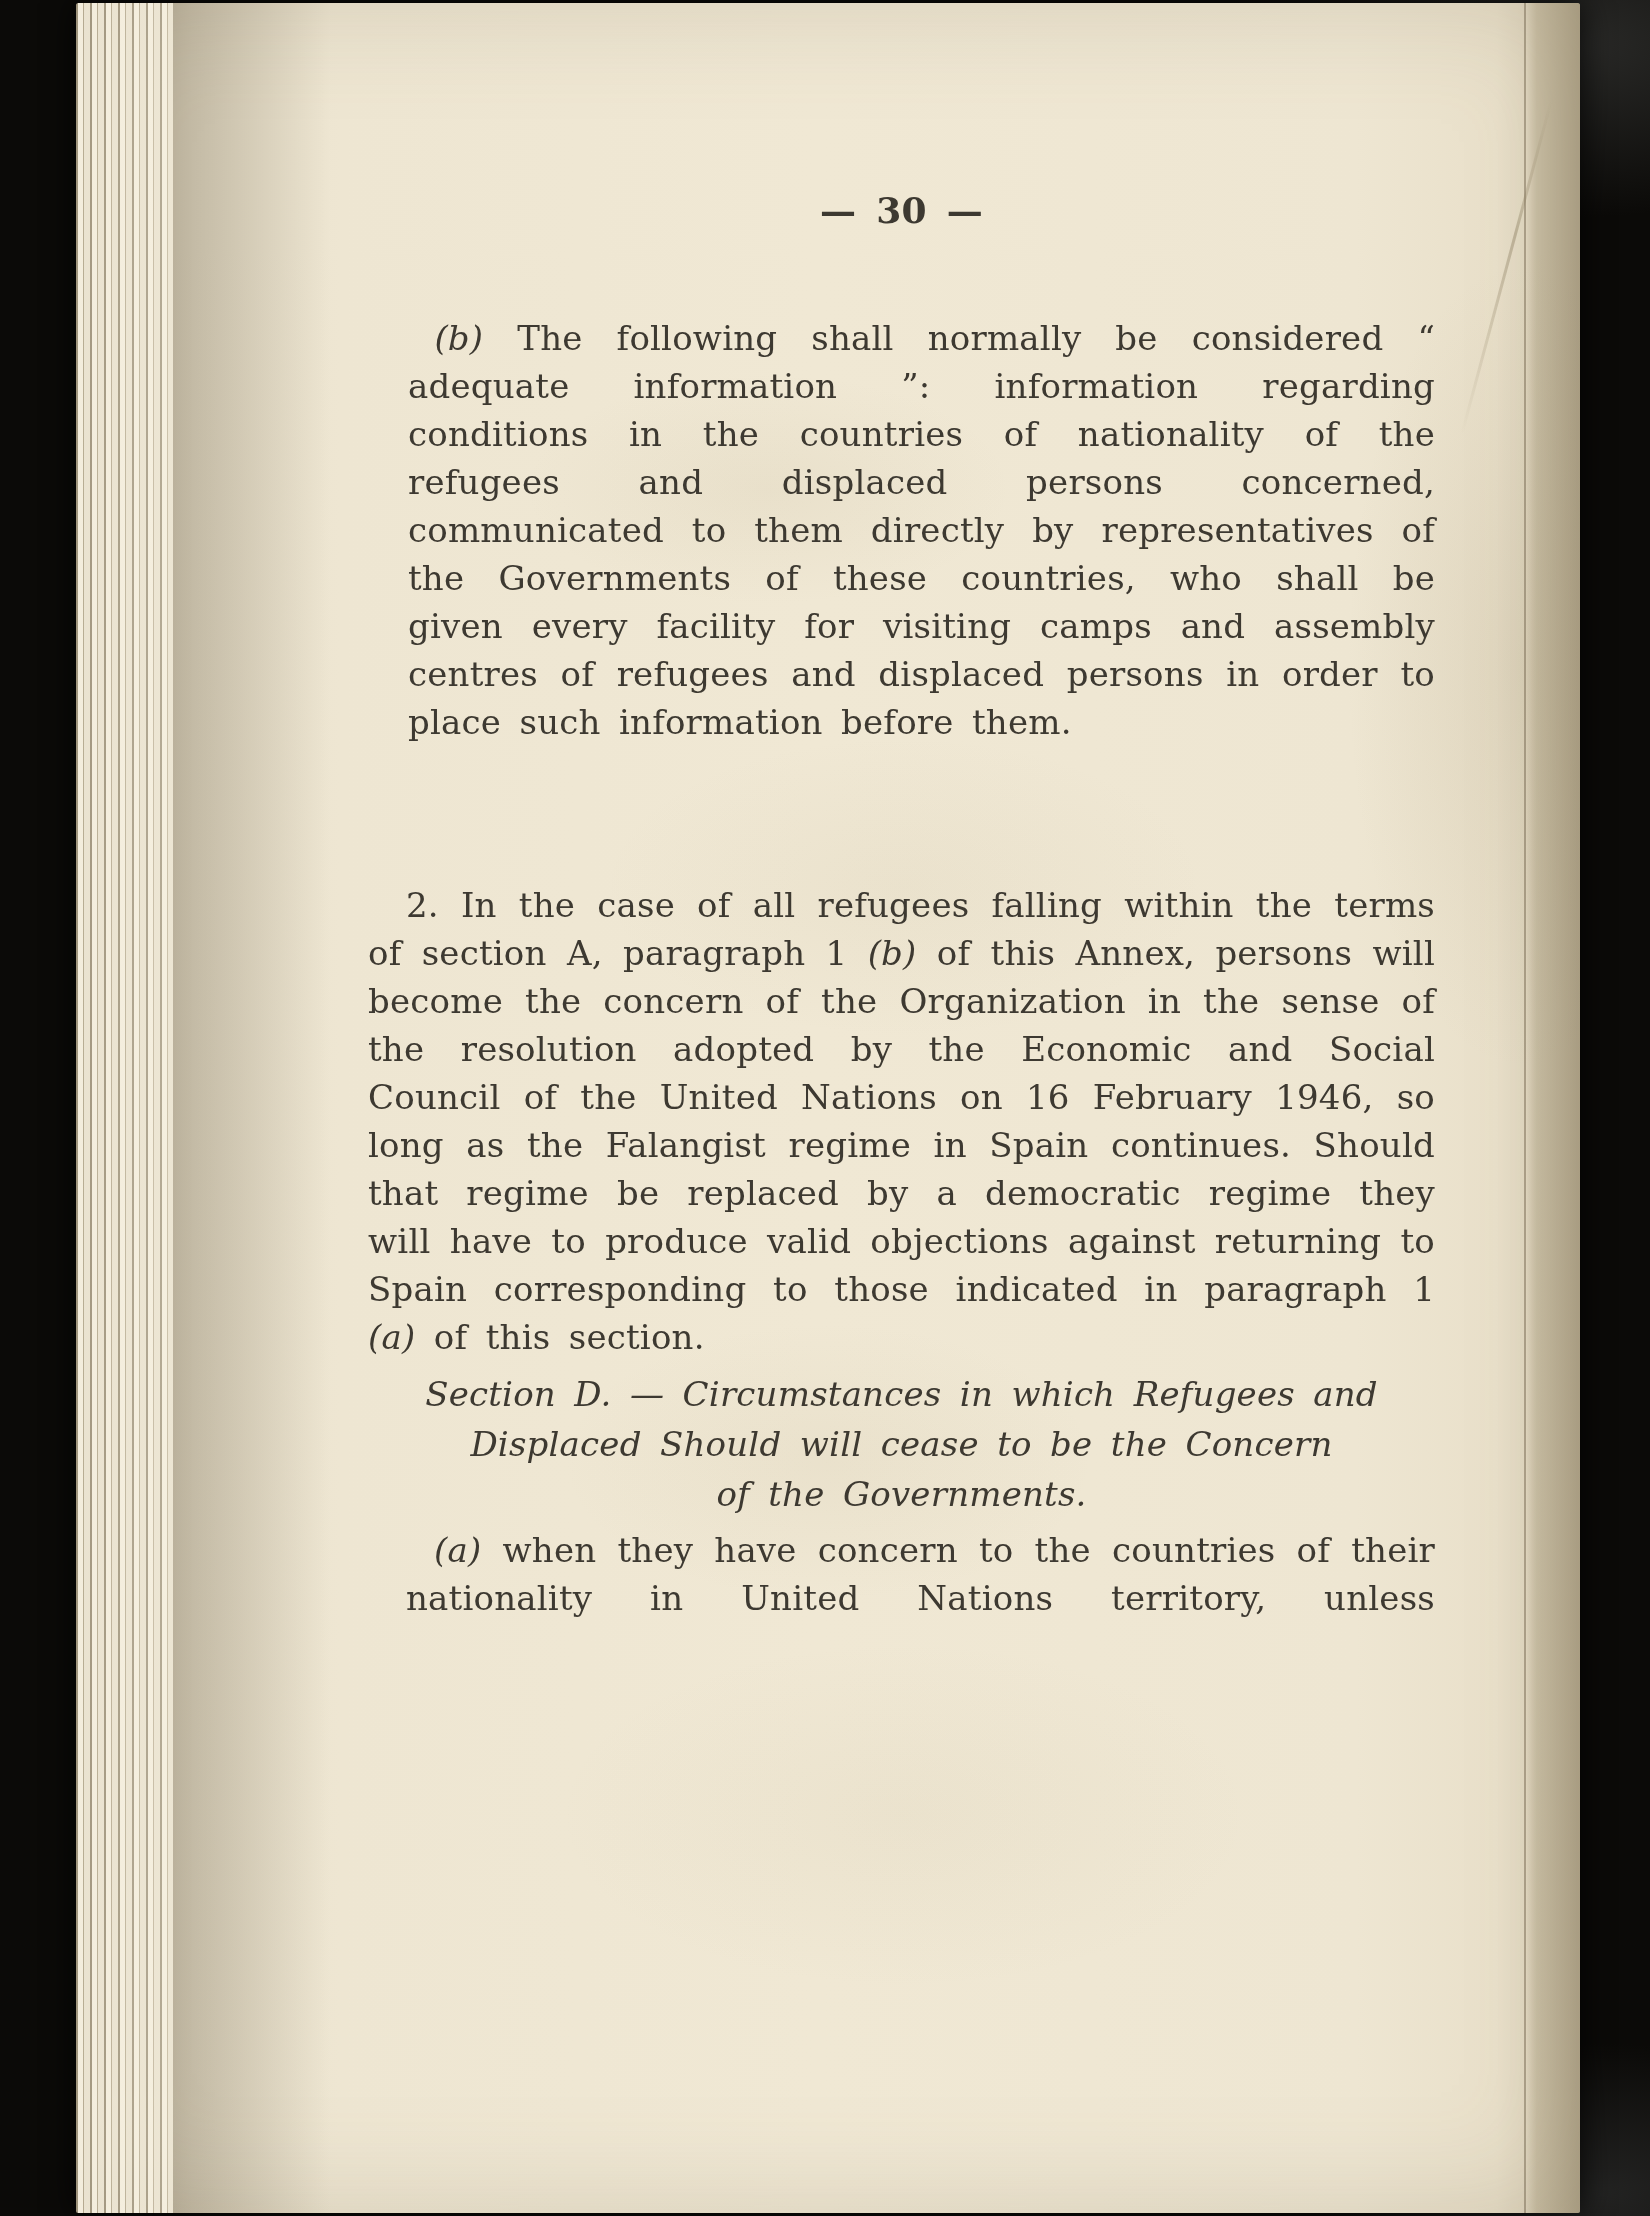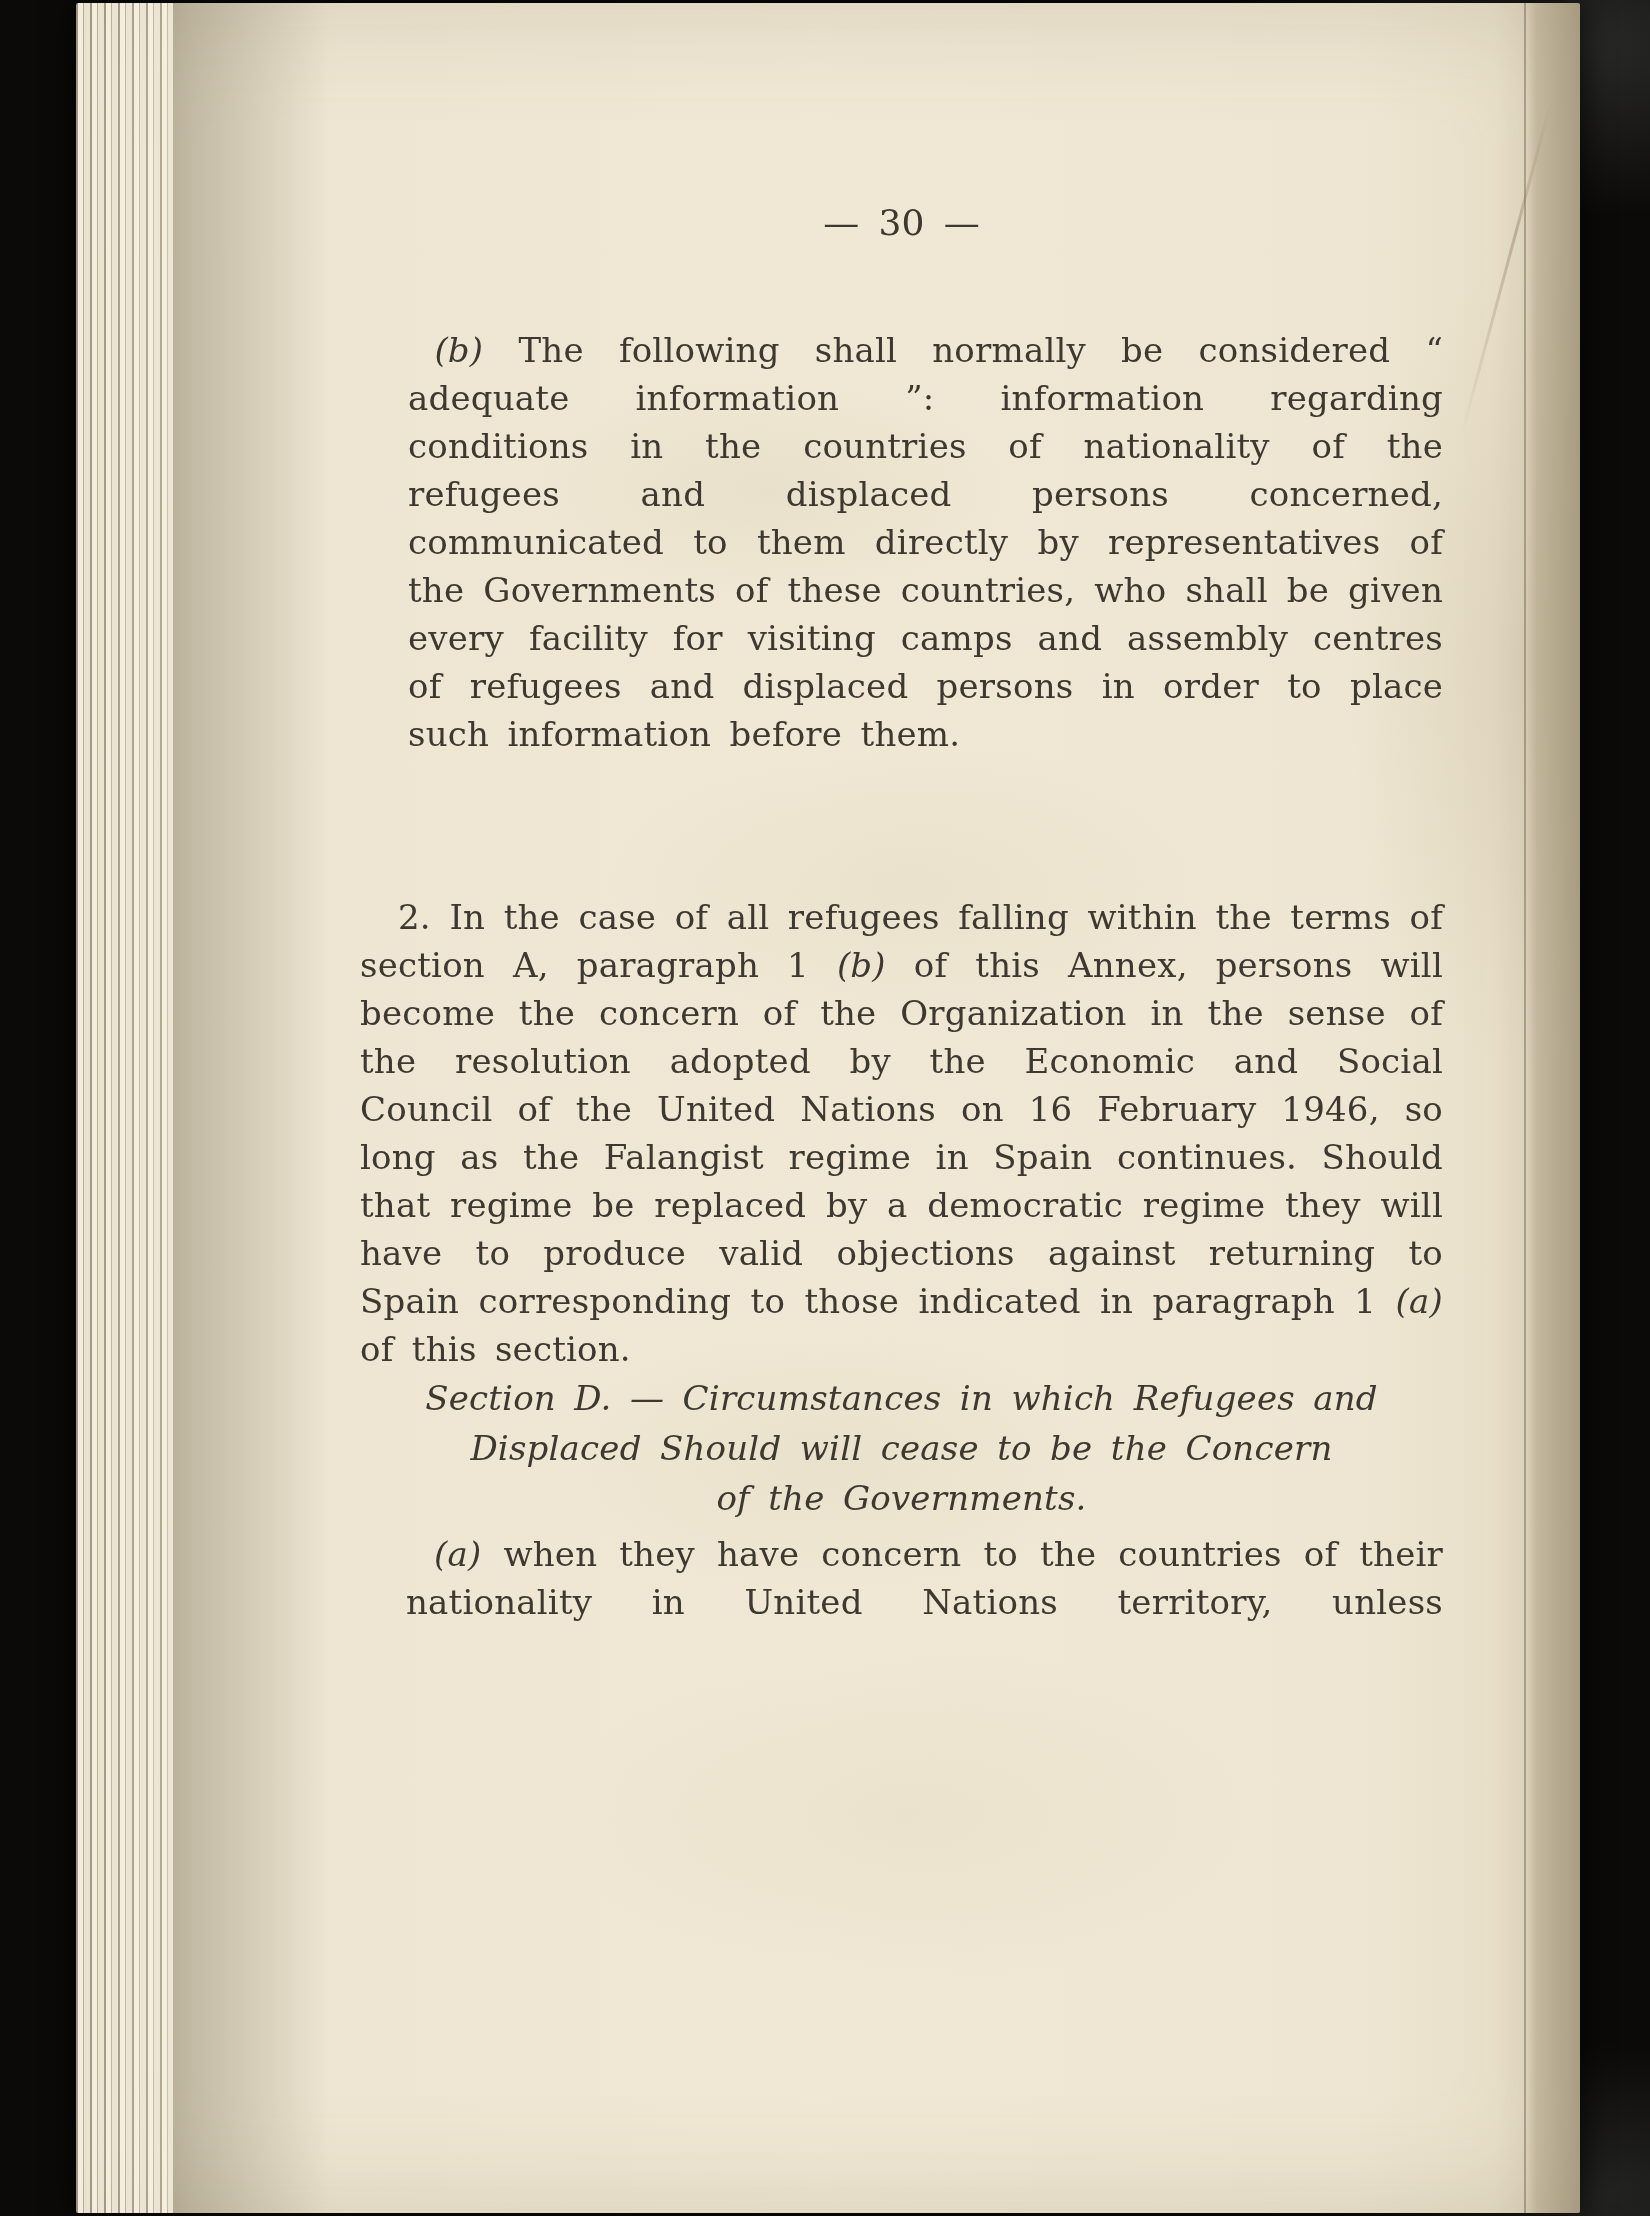--- a/index.html
+++ b/index.html
@@ -105,24 +105,25 @@
     line-height: 48px;
     text-align: justify;
     word-spacing: 7.4px;
     letter-spacing: 0.2px;
   }
 
   .page-number {
     text-align: center;
     font-size: 36px;
     line-height: 41px;
-    margin: 12px;
+    margin: 0;
+    font-weight: bold;
   }
 
-  p { margin: 0; }
+  p { margin: 8px; }
 
   .para-b {
     margin-top: 83px;
     margin-left: 48px;
     text-indent: 26.4px;
   }
 
   .para-2 {
     margin-top: 135px;
     text-indent: 38px;

